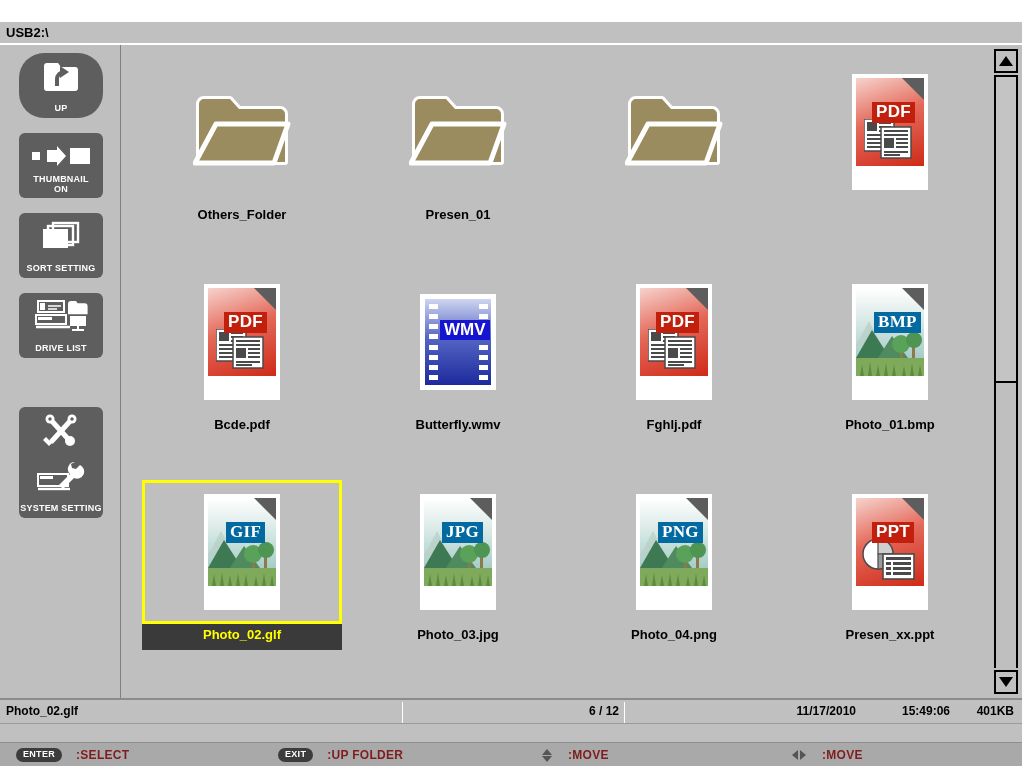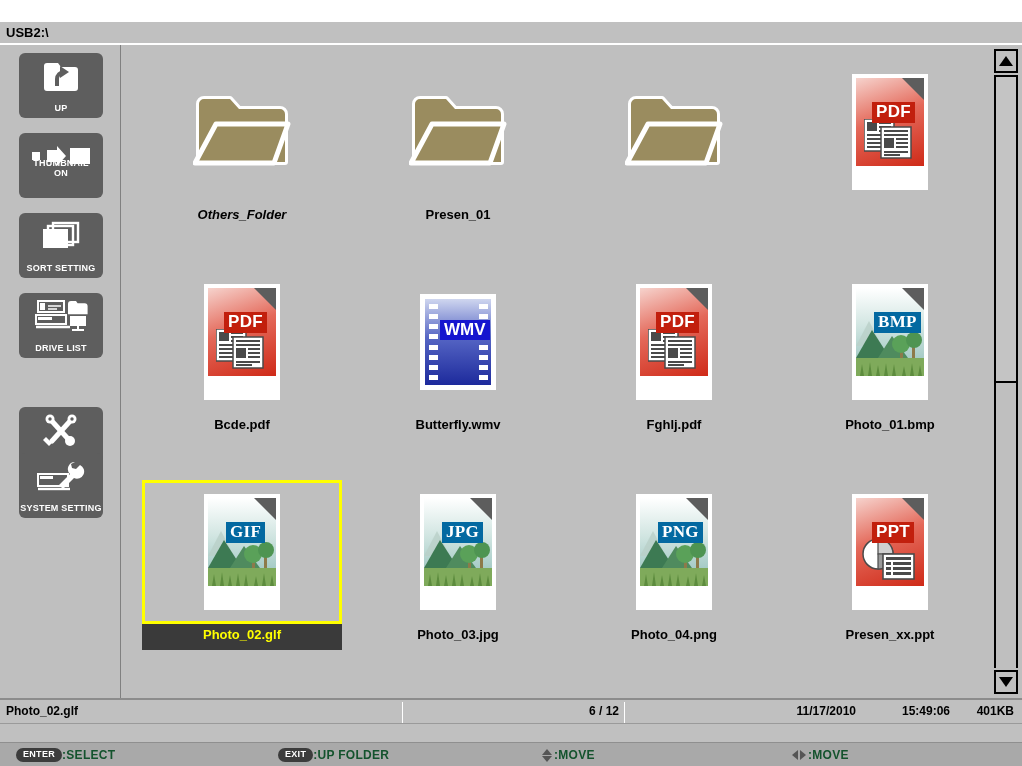--- a/index.html
+++ b/index.html
@@ -73,21 +73,21 @@
     height: 32px;
     display: flex; align-items: center; justify-content: center;
   }
   .sidebtn .lbl {
     position: absolute; left: 0; right: 0; bottom: 5px;
     font-size: 9px;
     font-weight: bold;
     line-height: 10px;
     letter-spacing: 0.2px;
   }
-  .sidebtn.two-line .lbl { bottom: 20px; }
+  .sidebtn.two-line .lbl { bottom: 4px; }
 
   
   .grid {
     position: absolute; left: 121px; top: 0;
     width: 866px; height: 653px;
   }
   .cell {
     position: absolute;
     width: 200px; height: 170px;
   }
@@ -271,21 +271,22 @@
     display: inline-block;
     background: #3c3c3c;
     color: #ffffff;
     font-size: 9px; font-weight: bold;
     border-radius: 7px;
     padding: 2px 7px 3px 7px;
     line-height: 9px;
     letter-spacing: 0.3px;
   }
   .help-item .txt {
-    font-size: 12px; font-weight: bold; color: #14532d;
+    margin-left: 14px;
+    font-size: 12px; font-weight: bold; color: #7f1d1d;
     letter-spacing: 0.3px;
   }
   .arrow-v, .arrow-h {
     position: relative; width: 14px; height: 18px;
     display: flex; flex-direction: column; align-items: center; justify-content: center;
   }
   .arrow-h { flex-direction: row; height: 14px; width: 18px; }
   .arrow-v i.u { width:0;height:0;border-left:5px solid transparent;border-right:5px solid transparent;border-bottom:6px solid #555; }
   .arrow-v i.d { width:0;height:0;border-left:5px solid transparent;border-right:5px solid transparent;border-top:6px solid #555;margin-top:1px; }
   .arrow-h i.l { width:0;height:0;border-top:5px solid transparent;border-bottom:5px solid transparent;border-right:6px solid #555; }
@@ -297,21 +298,21 @@
 <div id="app">
 
 
   <div class="pathbar">
     <div class="path">USB2:\</div>
   </div>
 
   <div class="body-area">
 
     <div class="sidebar" id="sidebar">
-        <div class="sidebtn" style="top: 8px;">
+        <div class="sidebtn" style="top: 8px; border-radius: 25px;">
           <span class="glyph">
             <svg width="36" height="30" viewBox="0 0 36 30">
               <path d="M1 5 a3 3 0 0 1 3-3 h11 l3 4 h14 a3 3 0 0 1 3 3 v18 a3 3 0 0 1 -3 3 h-28 a3 3 0 0 1 -3 -3 z" fill="#fff"></path>
               <path d="M14 25 v-7 a7 7 0 0 1 7-7 h1" stroke="#5e5e5e" stroke-width="4" fill="none"></path>
               <path d="M26 11 l-9 -6 v12 z" fill="#5e5e5e"></path>
             </svg>
           </span>
           <span class="lbl">UP</span>
         </div>
         <div class="sidebtn two-line" style="top: 88px;">
@@ -374,21 +375,21 @@
               <rect x="3" y="15" width="13" height="3" fill="#fff"></rect>
               <path d="M1 28 h32" stroke="#fff" stroke-width="2.4"></path>
               <path d="M38 1 a7 7 0 0 0 -5 12 l-11 11 l4 4 l11 -11 a7 7 0 0 0 6 -13 l-4 4 l-4 -1 l-1 -4 z" fill="#fff"></path>
             </svg>
           </span>
           <span class="lbl">SYSTEM SETTING</span>
         </div>
       </div>
 
     <div class="grid" id="grid">
-        <div class="cell" style="left: 21px; top: 15px; font-style: italic;">
+        <div class="cell" style="left: 21px; top: 15px;">
           <div class="iconbox">
             <div class="folder">
               <svg width="98" height="84" viewBox="0 0 98 84">
                 <path d="M6 14 a5 5 0 0 1 5-5 h26 l9 10 h41 a5 5 0 0 1 5 5 v48 h-86 z" fill="#9a8c5f" stroke="#ffffff" stroke-width="6" stroke-linejoin="round"></path>
                 <path d="M6 14 a5 5 0 0 1 5-5 h26 l9 10 h41 a5 5 0 0 1 5 5 v48 h-86 z" fill="#9a8c5f"></path>
                 <path d="M23 34 h72 l-14 39 h-79 z" fill="#9a8c5f" stroke="#ffffff" stroke-width="5" stroke-linejoin="round"></path>
               </svg>
             </div>
           </div>
           <div class="name">Others_Folder</div>

